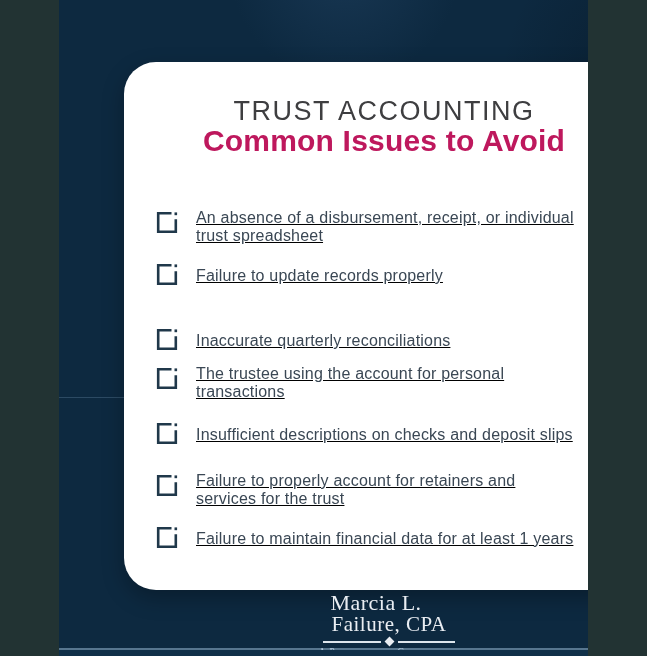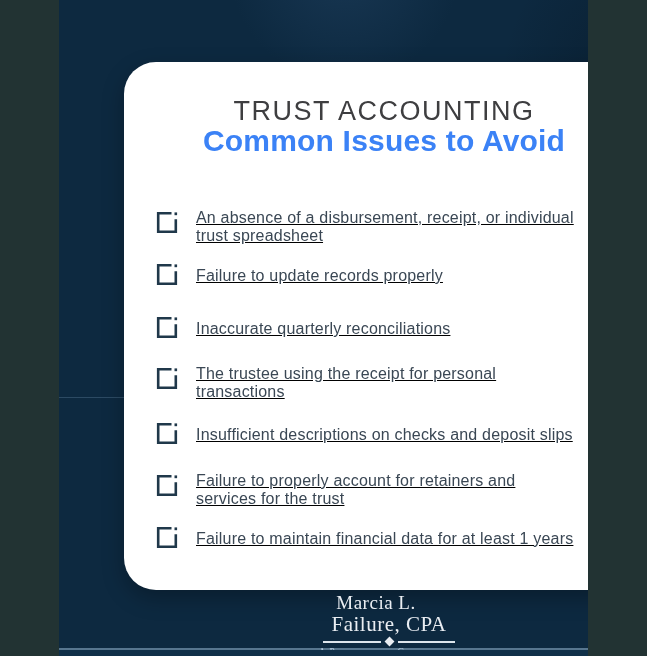--- a/index.html
+++ b/index.html
@@ -27,27 +27,27 @@
   .supertitle{
     position:absolute;left:0;top:34px;width:100%;
     text-align:center;
     font-size:27px;font-weight:500;letter-spacing:1.5px;
     color:#3e3e40;
   }
   .card-title{
     position:absolute;left:0;top:62px;width:100%;
     text-align:center;
     font-size:30px;font-weight:800;letter-spacing:0.2px;
-    color:#3b82f6;
+    color:#be185d;
   }
   .item{
     position:absolute;left:30px;width:470px;
     display:flex;align-items:flex-start;text-decoration:underline;
   }
-  .i1{top:148px}.i2{top:200px}.i3{top:253px}.i4{top:304px}
+  .i1{top:148px}.i2{top:200px}.i3{top:265px}.i4{top:304px}
   .i5{top:359px}.i6{top:411px}.i7{top:463px}
   .cb{flex:0 0 26px;width:26px;height:26px;display:block;}
   .cb svg{display:block;width:26px;height:26px;}
   .txt{
     margin-left:16px;
     font-size:16px;line-height:17.5px;
     letter-spacing:0.2px;
     color:#3a4754;
     white-space:pre-line;
     max-width:430px;
@@ -55,21 +55,21 @@
   .item.one .txt{margin-top:5px;}
   .item.two .txt{margin-top:-1px;}
   .logo{
     position:absolute;left:330px;top:594px;width:180px;
     transform:translateX(-50%);
     text-align:center;
     color:#e9edf2;
     font-family:"Liberation Serif", serif;
   }
   .logo-l1{
-    font-size:19px;line-height:18px;letter-spacing:0.5px;
+    font-size:22px;line-height:18px;letter-spacing:0.5px;
     transform:translateX(-13px);
   }
   .logo-l2{
     font-size:21px;line-height:22px;letter-spacing:0.5px;
     margin-top:1px;
   }
   .logo-divider{
     width:132px;margin:3px auto 0 auto;
     display:flex;align-items:center;justify-content:center;
   }
@@ -136,21 +136,21 @@
       <span class="txt">Inaccurate quarterly reconciliations</span>
     </div>
 
     <div class="item two i4">
       <span class="cb">
         <svg viewBox="0 0 26 26">
             <path d="M17.5 3.2 H4.2 V21.8 H21.8 V9.2" fill="none" stroke="#20384a" stroke-width="2.6"></path>
             <path d="M21.8 2.4 V5.2" fill="none" stroke="#20384a" stroke-width="2.6"></path>
           </svg>
       </span>
-      <span class="txt">The trustee using the receipt for personal
+      <span class="txt">The trustee using the account for personal
 transactions</span>
     </div>
 
     <div class="item one i5">
       <span class="cb">
         <svg viewBox="0 0 26 26">
             <path d="M17.5 3.2 H4.2 V21.8 H21.8 V9.2" fill="none" stroke="#20384a" stroke-width="2.6"></path>
             <path d="M21.8 2.4 V5.2" fill="none" stroke="#20384a" stroke-width="2.6"></path>
           </svg>
       </span>

